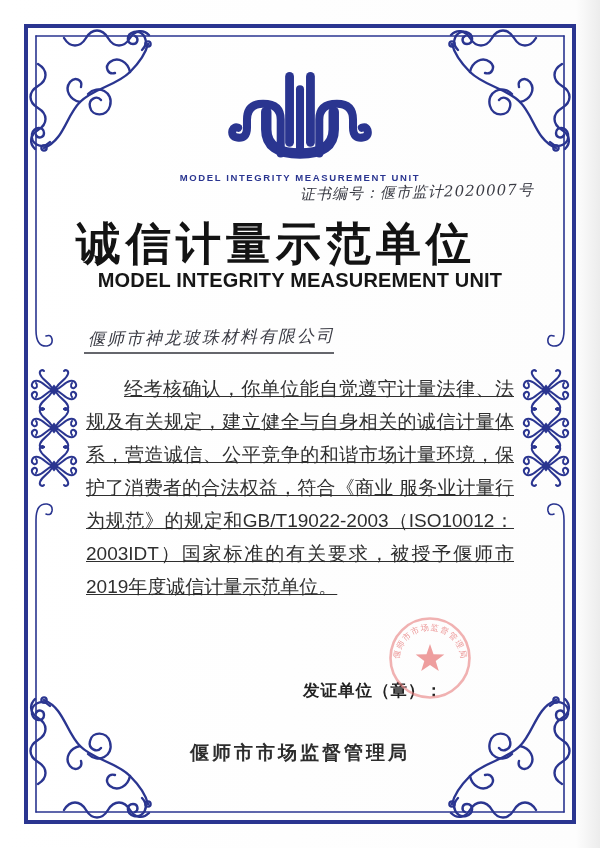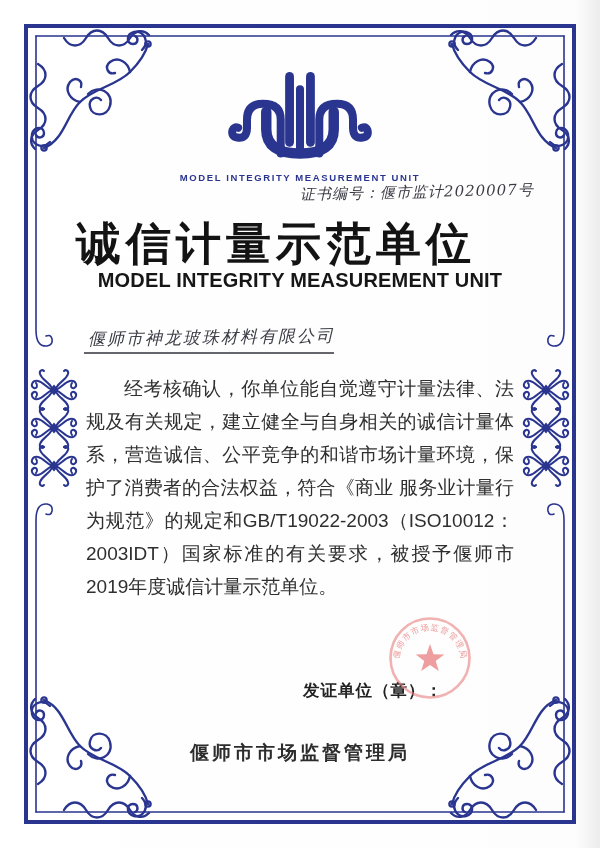--- a/index.html
+++ b/index.html
@@ -53,21 +53,21 @@
   }
   .awardee-line{
     position:absolute;left:84px;top:352px;width:250px;height:2px;
     background:#4a4b52;opacity:.85;
   }
 
   
   .body-text{
     position:absolute;left:86px;top:372px;width:428px;margin:0;
     font-size:19px;line-height:33px;text-align:justify;text-justify:inter-ideograph;
-    text-indent:2em;color:var(--ink);font-weight:500;
+    text-indent:2em;color:var(--ink);font-weight:500;text-decoration:underline;
   }
 
   
   .issuer{
     position:absolute;left:303px;top:680px;font-size:16.5px;font-weight:600;
     letter-spacing:1px;color:#222;white-space:nowrap;
   }
   .seal-svg{position:absolute;left:384px;top:612px;}
 
   

